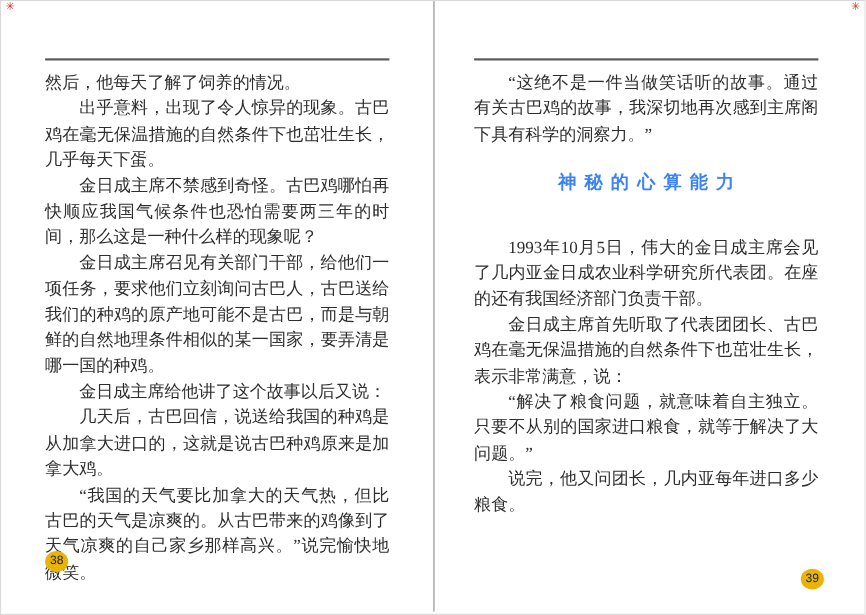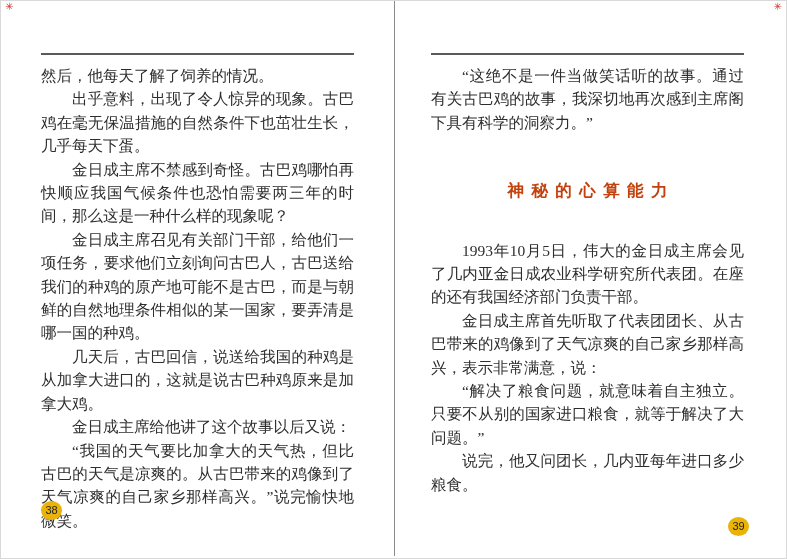--- a/index.html
+++ b/index.html
@@ -17,21 +17,21 @@
   .text-block {
     position:absolute; top:63px; left:0; right:0;
     font-size:15.5px; line-height:23.4px; color:#2d2d2d;
     text-align:justify; text-justify:inter-ideograph;
   }
   .text-block p { margin:0; text-indent:2em; }
   .text-block p.no-indent { text-indent:0; }
   .section-heading {
     text-align:center; font-weight:bold; font-size:16.5px;
     letter-spacing:0.45em; text-indent:0.45em;
-    margin:45px 0 36px 0; color:#c2410c;
+    margin:20px 0 36px 0; color:#3b82f6;
   }
   .page-badge {
     position:absolute; width:21px; height:19px; border-radius:50%;
     background:#eab308; color:#222222;
     font-size:11px; line-height:19px; text-align:center;
     font-family:"Liberation Sans","DejaVu Sans",sans-serif;
   }
   .badge-38 { left:40px;  top:500px; }
   .badge-39 { left:727px; top:516px; }
   .corner-mark {
@@ -51,33 +51,33 @@
 
   <div class="gutter"></div>
 
   <div class="page page-left">
     <div class="header-rule"></div>
     <div class="text-block">
       <p class="no-indent">然后，他每天了解了饲养的情况。</p>
       <p>出乎意料，出现了令人惊异的现象。古巴鸡在毫无保温措施的自然条件下也茁壮生长，几乎每天下蛋。</p>
       <p>金日成主席不禁感到奇怪。古巴鸡哪怕再快顺应我国气候条件也恐怕需要两三年的时间，那么这是一种什么样的现象呢？</p>
       <p>金日成主席召见有关部门干部，给他们一项任务，要求他们立刻询问古巴人，古巴送给我们的种鸡的原产地可能不是古巴，而是与朝鲜的自然地理条件相似的某一国家，要弄清是哪一国的种鸡。</p>
+      <p>金日成主席给他讲了这个故事以后又说：</p>
       <p>几天后，古巴回信，说送给我国的种鸡是从加拿大进口的，这就是说古巴种鸡原来是加拿大鸡。</p>
-      <p>金日成主席给他讲了这个故事以后又说：</p>
       <p>“我国的天气要比加拿大的天气热，但比古巴的天气是凉爽的。从古巴带来的鸡像到了天气凉爽的自己家乡那样高兴。”说完愉快地微笑。</p>
     </div>
   </div>
 
   <div class="page page-right">
     <div class="header-rule"></div>
     <div class="text-block">
       <p>“这绝不是一件当做笑话听的故事。通过有关古巴鸡的故事，我深切地再次感到主席阁下具有科学的洞察力。”</p>
       <h2 class="section-heading">神秘的心算能力</h2>
       <p>1993年10月5日，伟大的金日成主席会见了几内亚金日成农业科学研究所代表团。在座的还有我国经济部门负责干部。</p>
-      <p>金日成主席首先听取了代表团团长、从古巴带来的鸡像到了天气凉爽的自己家乡那样高兴，表示非常满意，说：</p>
+      <p>金日成主席首先听取了代表团团长、古巴鸡在毫无保温措施的自然条件下也茁壮生长，表示非常满意，说：</p>
       <p>“解决了粮食问题，就意味着自主独立。只要不从别的国家进口粮食，就等于解决了大问题。”</p>
       <p>说完，他又问团长，几内亚每年进口多少粮食。</p>
     </div>
   </div>
 
   <div class="page-badge badge-38">38</div>
   <div class="page-badge badge-39">39</div>
 
 </div>
 

